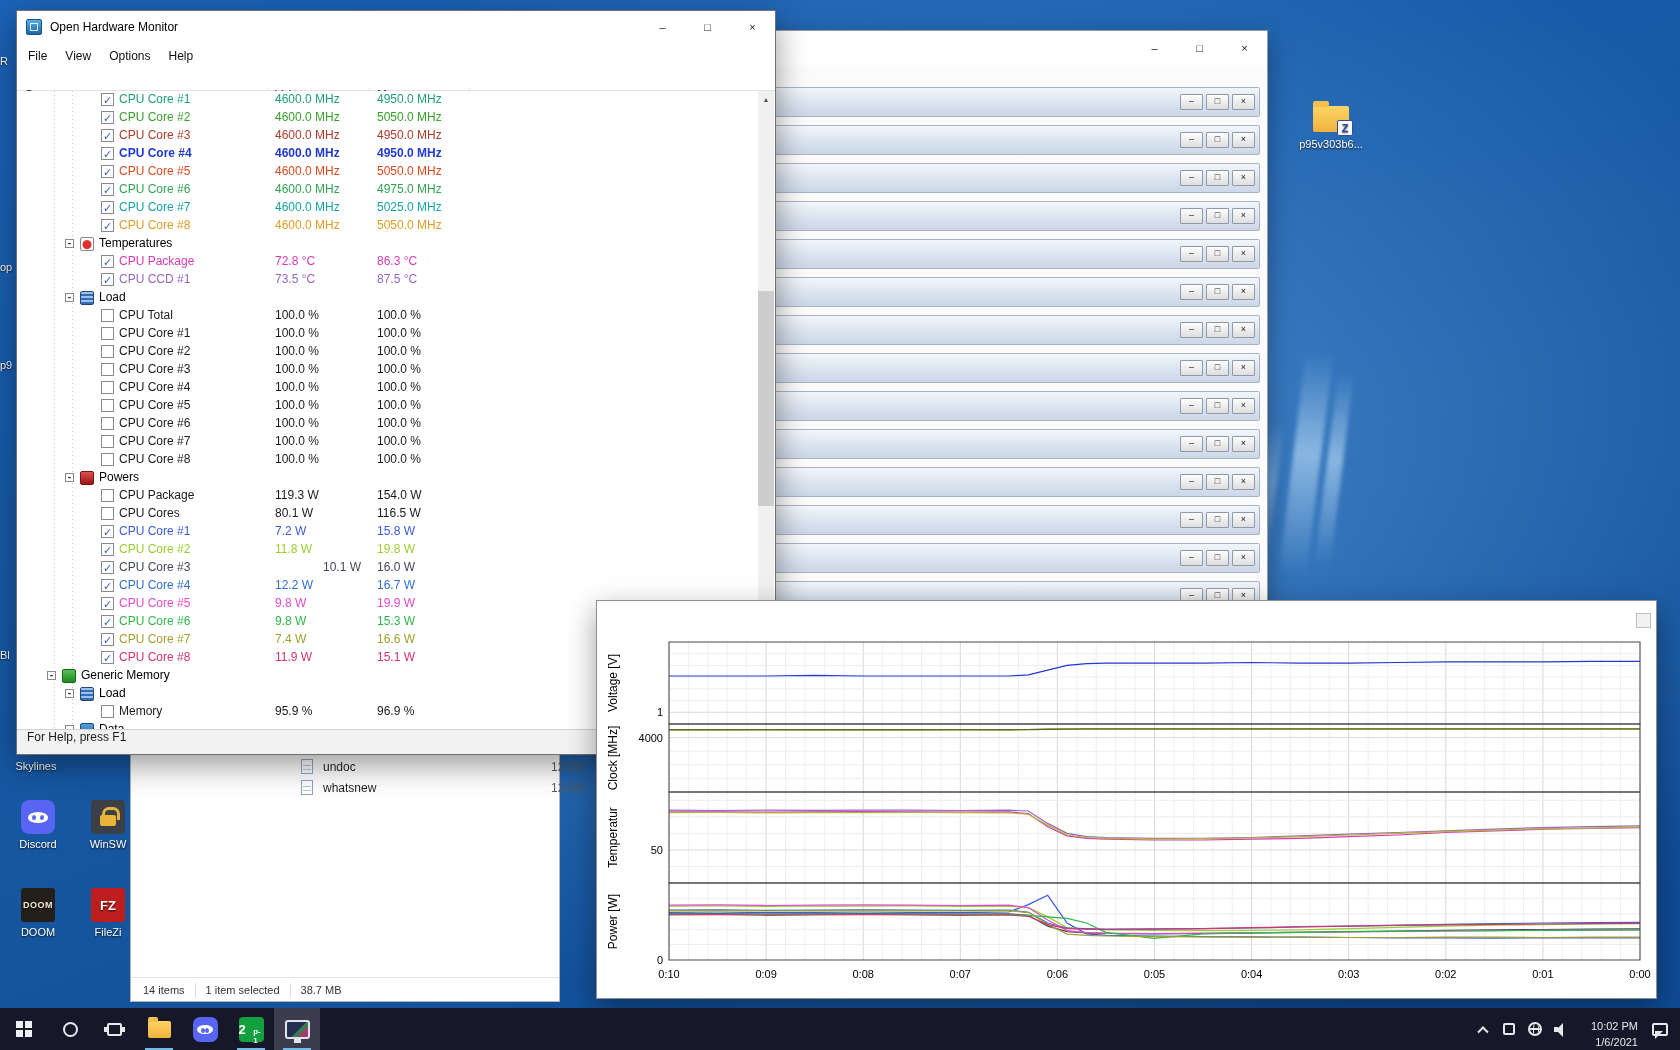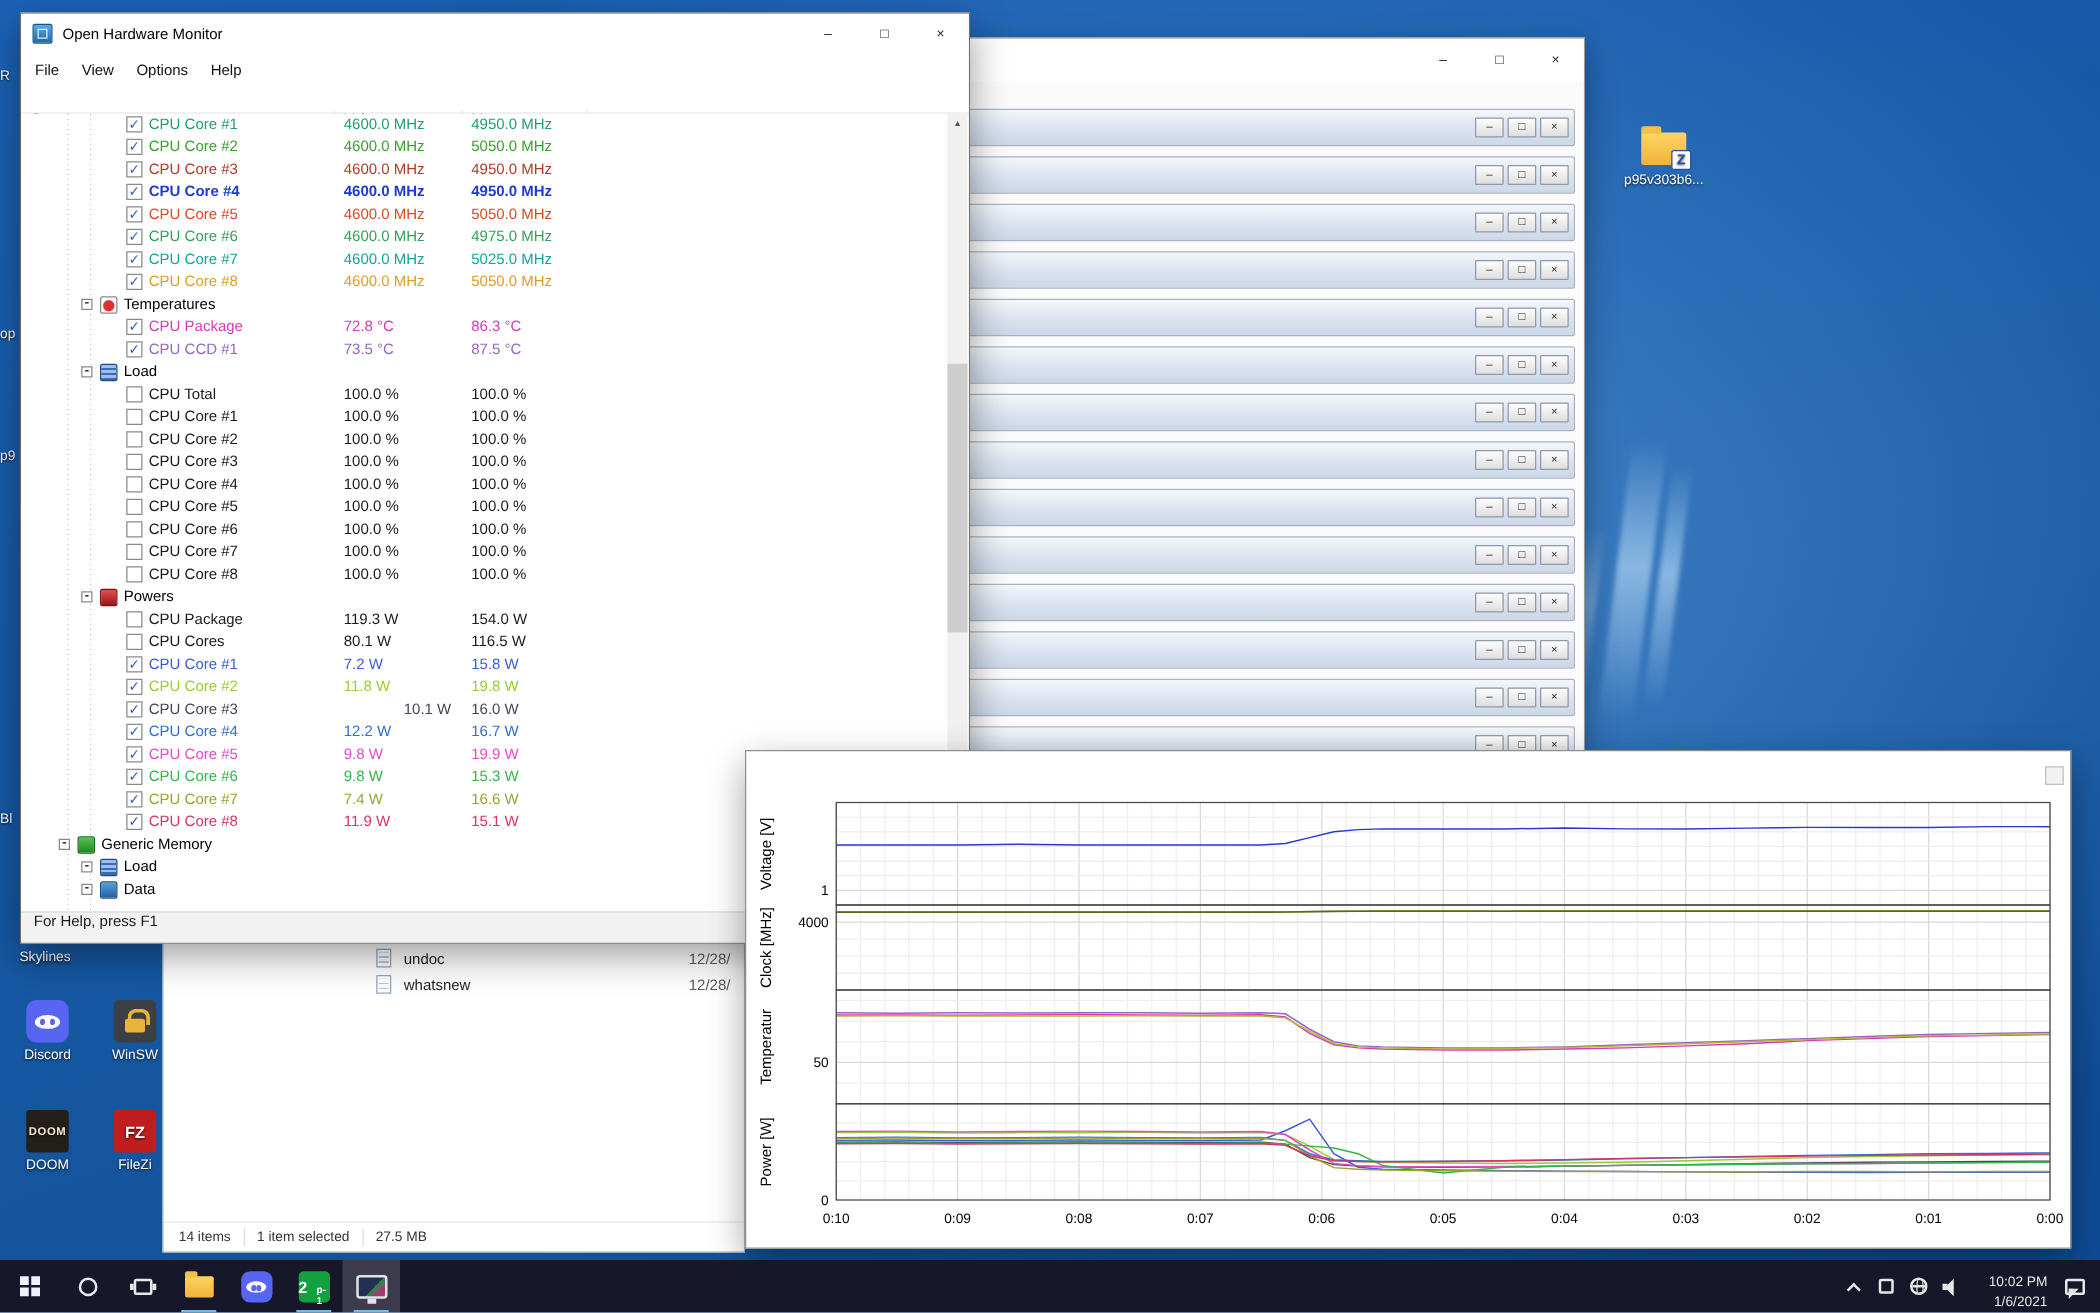--- a/index.html
+++ b/index.html
@@ -39,21 +39,21 @@
     display:flex;align-items:center;justify-content:center}
   .lockb{position:relative;width:16px;height:11px;background:#e8b53a;border-radius:2px;margin-top:7px}
   .lockb::before{content:"";position:absolute;left:2px;top:-8px;width:12px;height:10px;border:3px solid #e8b53a;
     border-bottom:none;border-radius:7px 7px 0 0}
   .doomart{position:absolute;left:3px;top:0;width:34px;height:34px;border-radius:3px;background:#23201c;
     color:#f3e8d2;font-weight:bold;font-size:9px;letter-spacing:.5px;display:flex;align-items:center;justify-content:center}
   .fzart{position:absolute;left:3px;top:0;width:34px;height:34px;border-radius:3px;background:#bf1e1e;
     color:#fff;font-weight:bold;font-size:13px;display:flex;align-items:center;justify-content:center}
 
   
-  .explorer{left:130px;top:700px;width:466px;height:302px;z-index:10;border:1px solid #b5b5b5;
+  .explorer{left:130px;top:700px;width:430px;height:302px;z-index:10;border:1px solid #b5b5b5;
     display:flex;flex-direction:column}
   .files{position:relative;flex:1;background:#fff}
   .frow{position:absolute;left:0;right:0;height:21px;font-size:12px;color:#1f1f1f}
   .ficon{position:absolute;left:170px;top:2px;width:12px;height:15px;background:
     linear-gradient(#fff 0 0) ,#fff;border:1px solid #8fa6c0;
     background-image:repeating-linear-gradient(180deg,transparent 0 3px,#b9c8da 3px 4px);background-size:8px 10px;
     background-position:1px 2px;background-repeat:no-repeat}
   .fname{position:absolute;left:192px;top:3px}
   .fdate{position:absolute;left:420px;top:3px;color:#5a5a5a;white-space:nowrap}
   .estatus{height:24px;border-top:1px solid #e2e2e2;background:#fff;display:flex;align-items:center;
@@ -233,21 +233,21 @@
       <span class="ficon"></span>
       <span class="fname">whatsnew</span>
       <span class="fdate">12/28/</span>
     </div>
   </div>
   <div class="estatus">
     <span>14 items</span>
     <span class="ssep"></span>
     <span>1 item selected</span>
     <span class="ssep"></span>
-    <span>27.5 MB</span>
+    <span>38.7 MB</span>
   </div>
 </div>
 
 <div class="win p95">
   <div class="p95-title">
     <div class="cbtn">–</div>
     <div class="cbtn">□</div>
     <div class="cbtn">×</div>
   </div>
   <div class="p95-client">
@@ -575,20 +575,26 @@
       </div>
       <div class="trow">
         <span class="expander" style="left: 30px;">-</span>
         <span class="gicon memory" style="left: 45px;"></span>
         <span class="glabel" style="left: 64px;">Generic Memory</span>
       </div>
       <div class="trow">
         <span class="expander" style="left: 48px;">-</span>
         <span class="gicon load" style="left: 63px;"></span>
         <span class="glabel" style="left: 82px;">Load</span>
+      </div>
+      <div class="trow">
+        <span class="cbox" style="left: 84px;"></span>
+        <span class="slabel" style="left: 102px;">Memory</span>
+        <span class="val">95.9 %</span>
+        <span class="max">96.9 %</span>
       </div>
       <div class="trow">
         <span class="expander" style="left: 48px;">-</span>
         <span class="gicon data" style="left: 63px;"></span>
         <span class="glabel" style="left: 82px;">Data</span>
       </div>
     </div>
   <div class="statusbar">
     <span>For Help, press F1</span>
   </div>

